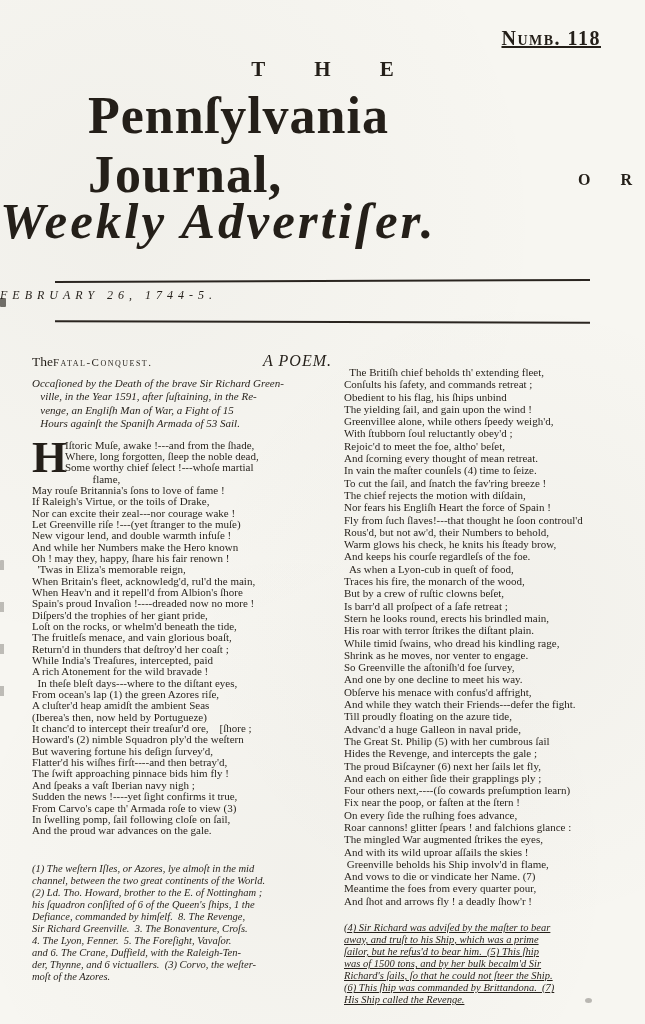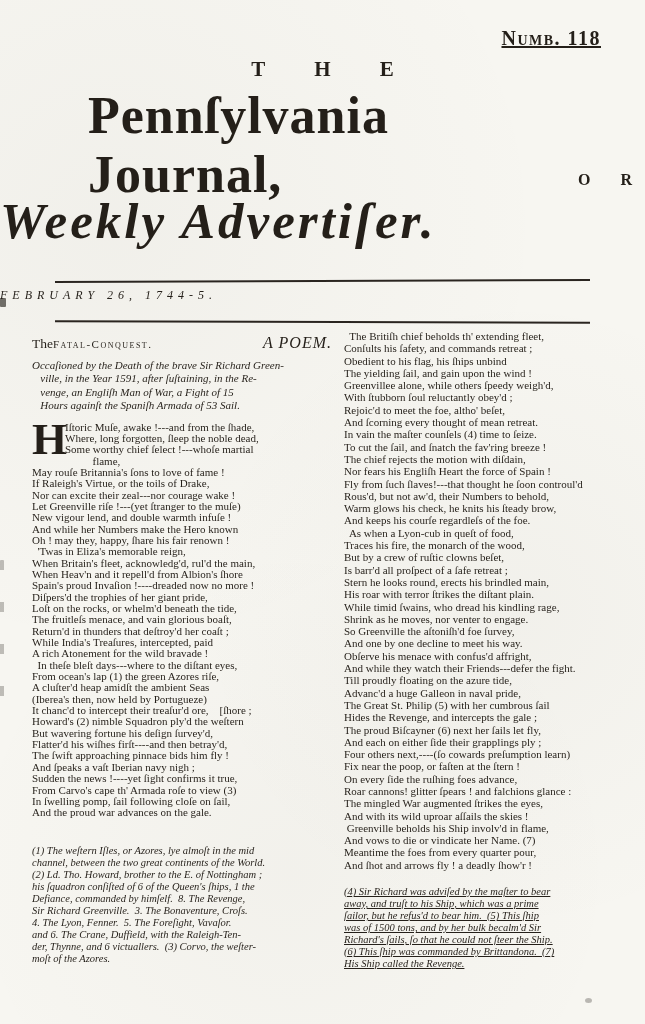--- a/index.html
+++ b/index.html
@@ -33,21 +33,21 @@
             font-style:italic;font-size:51px;font-weight:600;letter-spacing:3px;white-space:nowrap;}
   .rule{position:absolute;left:55px;width:535px;background:#2a2520;}
   .rule1{top:280px;height:2px;transform:rotate(-0.2deg);}
   .rule2{top:321px;height:2px;transform:rotate(0.15deg);}
   .dateline{position:absolute;top:288px;left:0;width:100%;
             font-style:italic;font-size:12px;letter-spacing:5px;}
 
   .columns{position:absolute;top:328px;left:32px;width:592px;display:flex;gap:10px;align-items:center;}
   .col{overflow:hidden;}
   .col-left{width:302px;}
-  .col-right{width:280px;}
+  .col-right{width:280px;margin-top:36px;}
 
   .art-head{display:flex;justify-content:space-between;align-items:baseline;
             white-space:nowrap;padding-right:2px;}
   .art-head .lead{font-size:13.5px;}
   .art-head .title-sc{font-variant:small-caps;font-size:11px;letter-spacing:1.5px;margin-right:auto;}
   .art-head .kind{font-style:italic;font-size:16px;letter-spacing:1px;}
 
   .occasion{margin-top:7px;font-style:italic;font-size:11px;line-height:13.5px;}
   .occasion .line{white-space:pre;}
 

